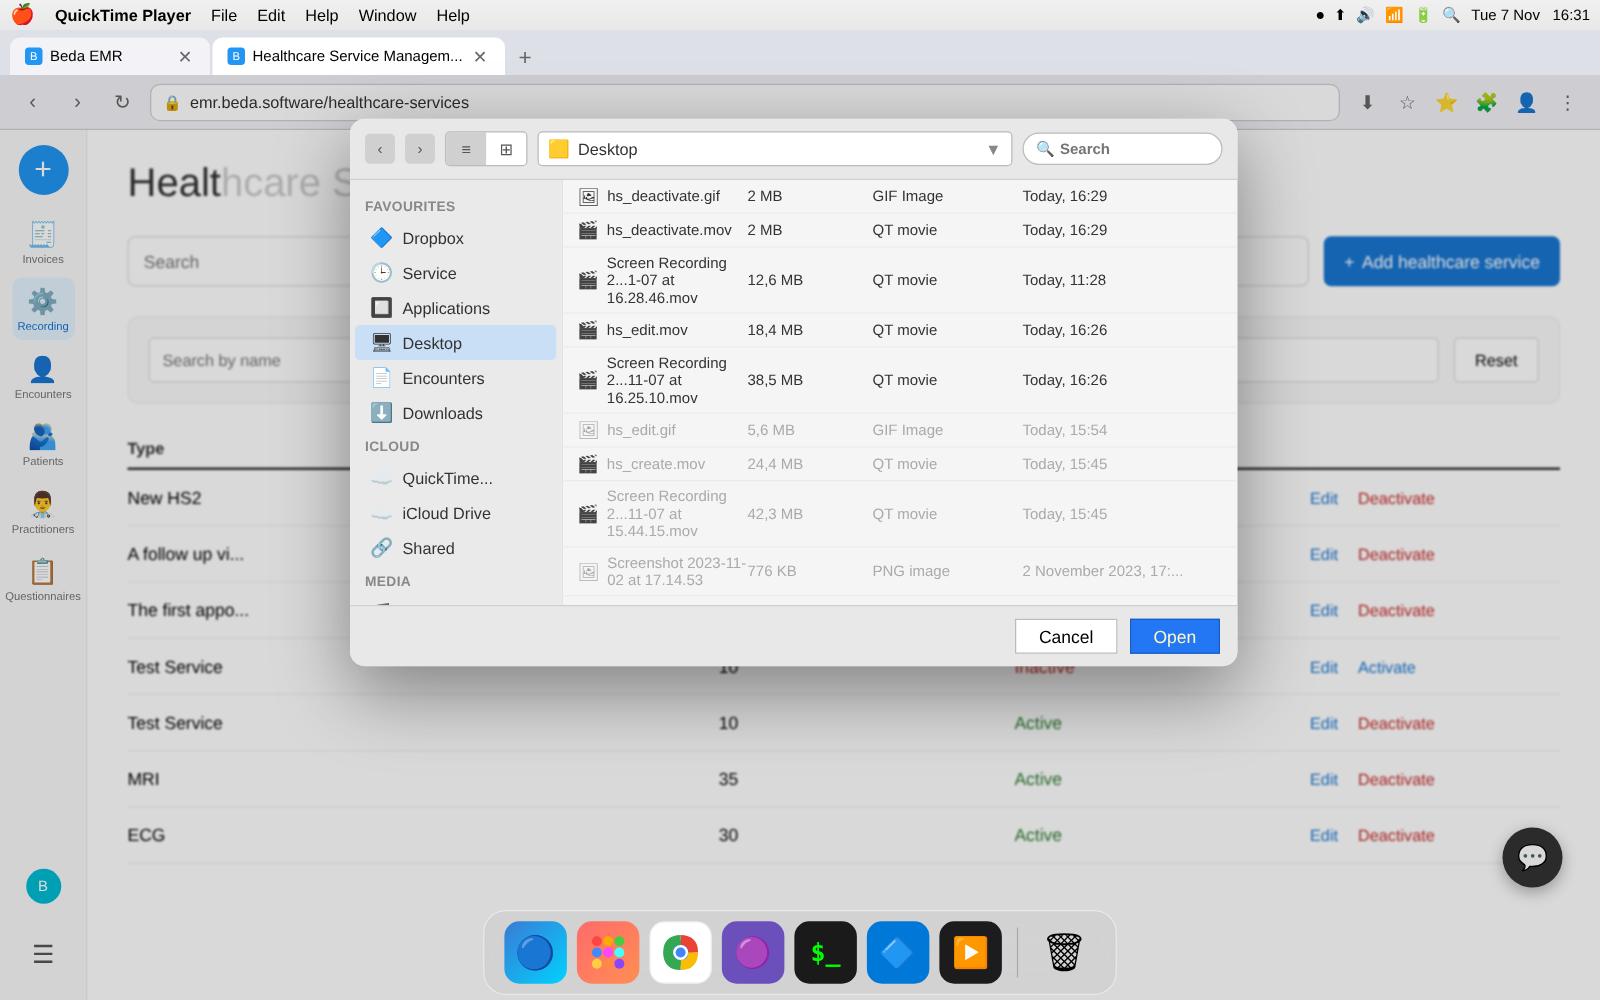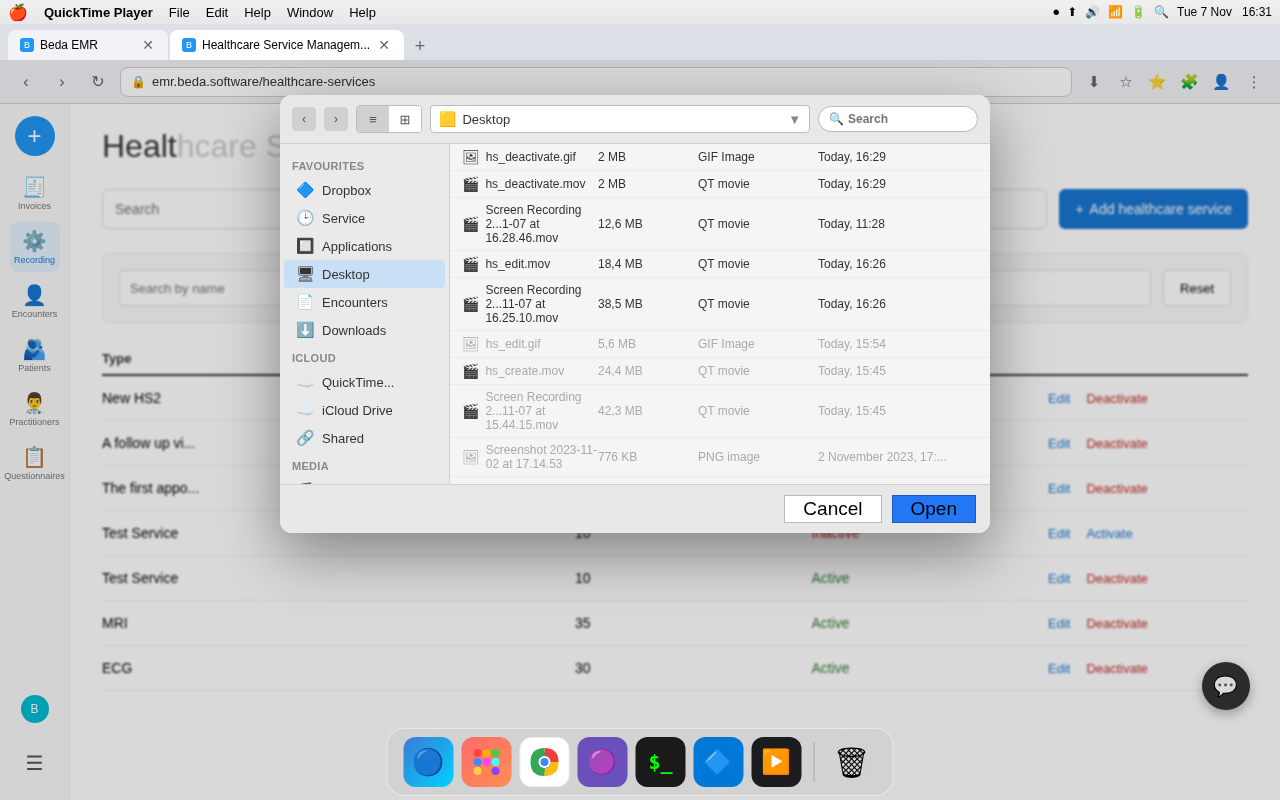--- a/index.html
+++ b/index.html
@@ -385,26 +385,26 @@
       justify-content: flex-end;
       gap: 10px;
       border-top: 1px solid #d0d0d0;
     }
     .fd-btn {
       height: 28px;
       padding: 0 18px;
       border-radius: 0;
       border: 1px solid #bbb;
       background: white;
-      font-size: 19px;
+      font-size: 14px;
       cursor: pointer;
     }
     .fd-btn.primary {
       background: #2377f5;
-      color: #000000;
+      color: #fef9c3;
       border-color: #1a5dc0;
     }
 
     
     .dock {
       position: fixed;
       bottom: 0;
       left: 50%;
       transform: translateX(-50%);
       height: 68px;

